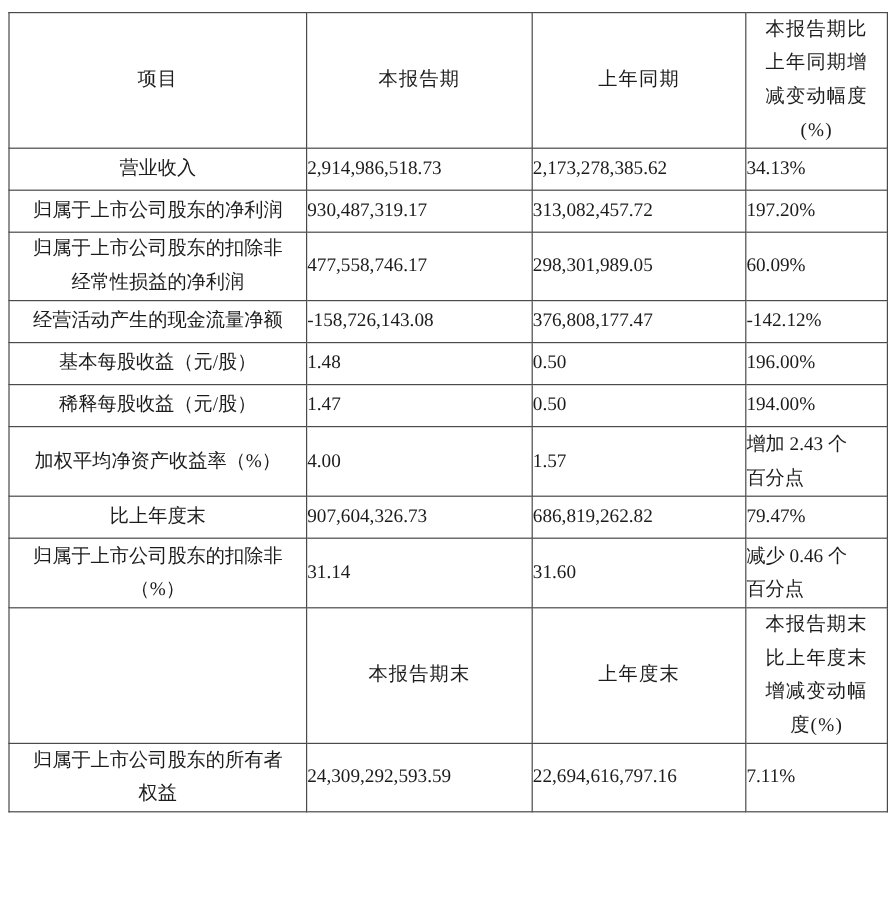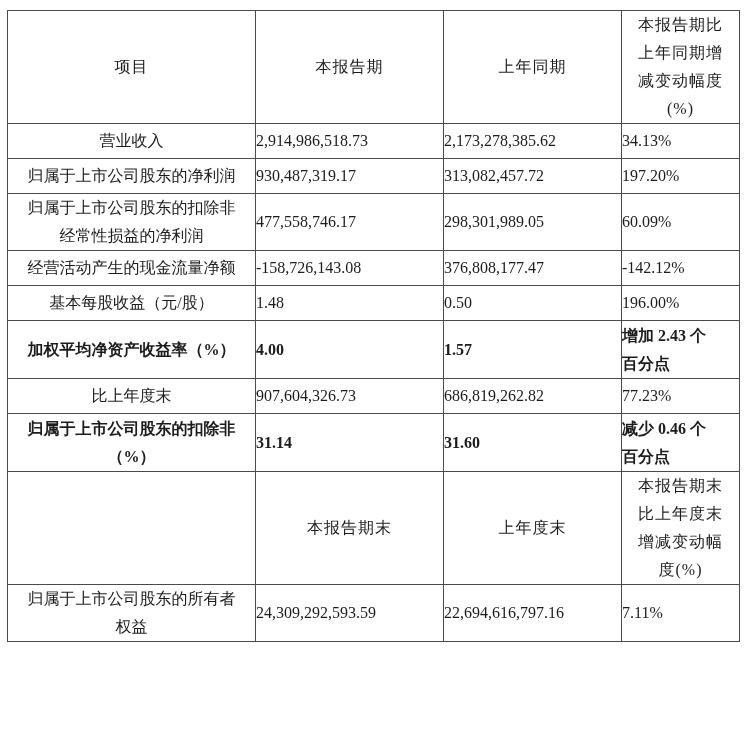--- a/index.html
+++ b/index.html
@@ -45,21 +45,21 @@
   }
   td.hdr {
     text-align: center;
     white-space: pre-line;
     letter-spacing: 1px;
   }
   tr.h1  { height: 112px; }
   tr.h2  { height: 108px; }
   tr.r1  { height: 35px; }
   tr.r2  { height: 56px; }
-  tr.r3  { height: 58px; font-weight: bold; }
+  tr.r3  { height: 58px; }
   tr.r4  { height: 36px; }
 </style>
 </head>
 <body>
 
 <table class="fin">
   <colgroup>
     <col style="width:248px">
     <col style="width:188px">
     <col style="width:178px">
@@ -101,32 +101,38 @@
     <td class="num">-158,726,143.08</td>
     <td class="num">376,808,177.47</td>
     <td class="chg">-142.12%</td>
   </tr>
   <tr class="r1">
     <td class="label">基本每股收益（元/股）</td>
     <td class="num">1.48</td>
     <td class="num">0.50</td>
     <td class="chg">196.00%</td>
   </tr>
+  <tr class="r1">
+    <td class="label">稀释每股收益（元/股）</td>
+    <td class="num">1.47</td>
+    <td class="num">0.50</td>
+    <td class="chg">194.00%</td>
+  </tr>
   <tr class="r3">
     <td class="label">加权平均净资产收益率（%）</td>
     <td class="num">4.00</td>
     <td class="num">1.57</td>
     <td class="chg">增加 2.43 个
 百分点</td>
   </tr>
   <tr class="r1">
     <td class="label">比上年度末</td>
     <td class="num">907,604,326.73</td>
     <td class="num">686,819,262.82</td>
-    <td class="chg">77.23%</td>
+    <td class="chg">79.47%</td>
   </tr>
   <tr class="r3">
     <td class="label">归属于上市公司股东的扣除非
 （%）</td>
     <td class="num">31.14</td>
     <td class="num">31.60</td>
     <td class="chg">减少 0.46 个
 百分点</td>
   </tr>
 

